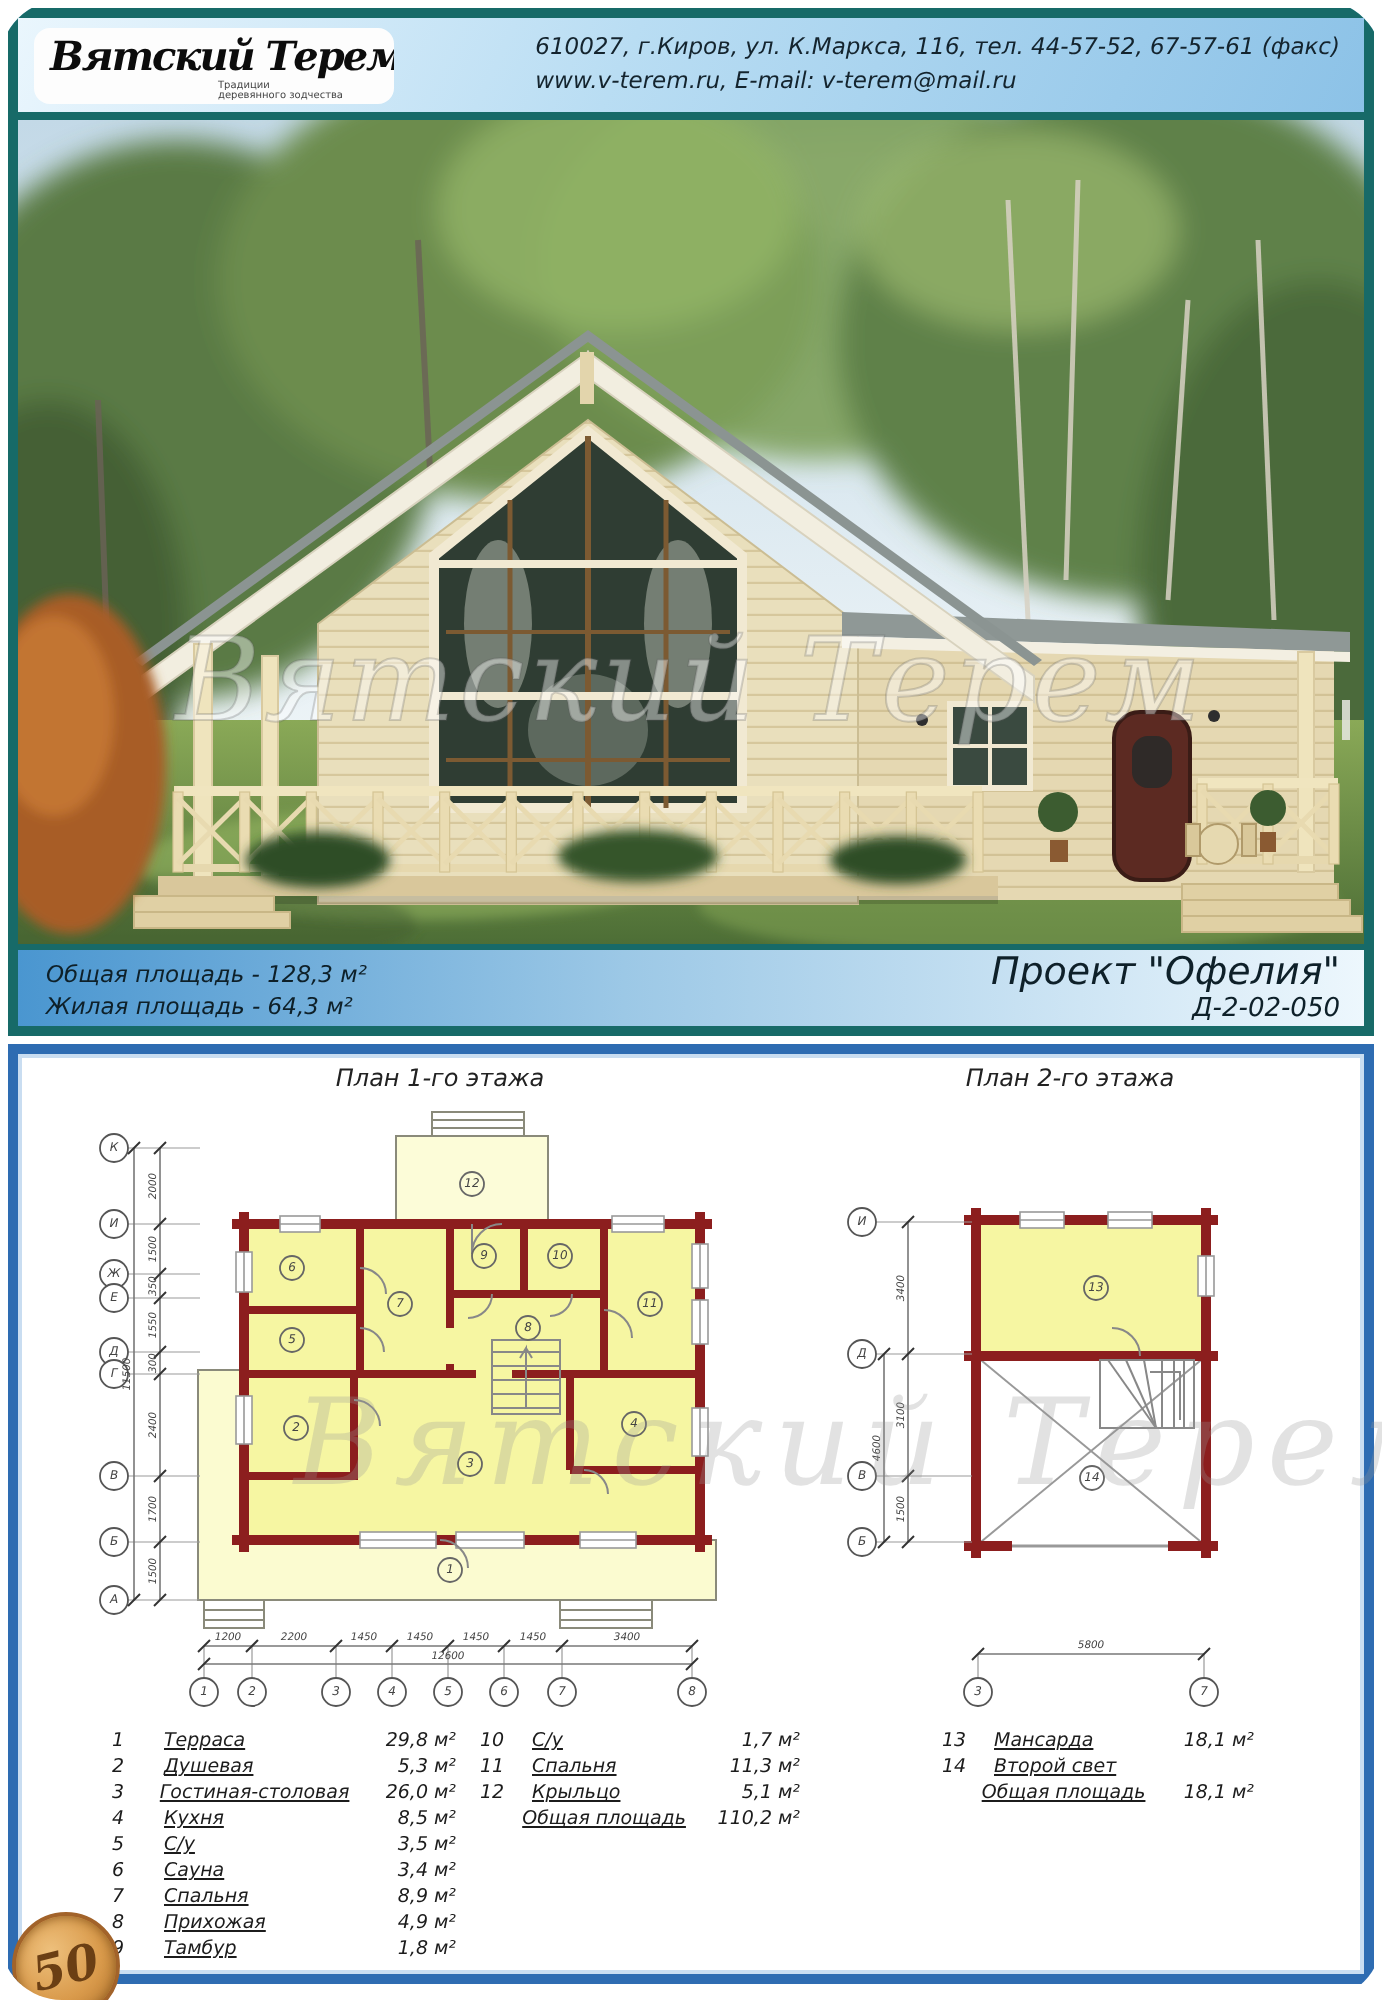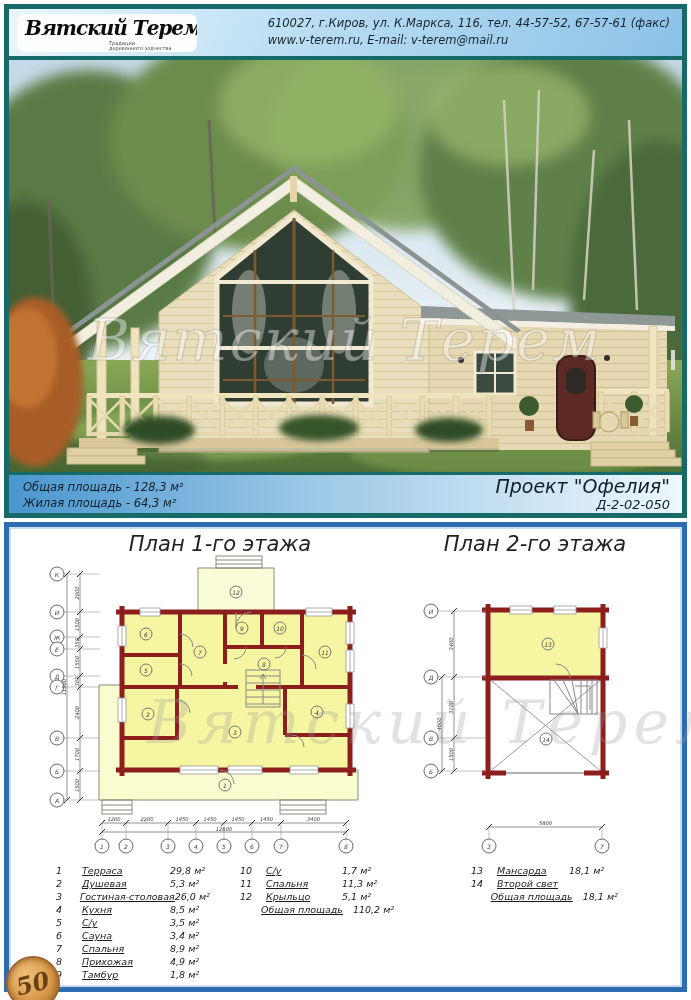--- a/index.html
+++ b/index.html
@@ -1,17 +1,17 @@
 <!DOCTYPE html>
 <html><head>
 <meta charset="utf-8">
 <style>
   html,body{margin:0;padding:0;background:#fff;}
   .page{position:relative;width:691px;height:1000px;background:#fff;overflow:hidden;
-        font-family:"DejaVu Sans",sans-serif;}
+        font-family:"DejaVu Sans",sans-serif;border-radius:31px;}
   
   .top-block{position:absolute;left:4px;top:4px;width:683px;height:514px;
              border:5px solid #176a68;box-sizing:border-box;background:#9fccea;}
   .header-band{position:absolute;left:0;top:0;width:673px;height:51px;
                background:linear-gradient(115deg,#eaf6fd 0%,#b9ddf3 45%,#8cc2e7 100%);
                border-bottom:4px solid #176a68;box-sizing:border-box;}
   .logo-box{position:absolute;left:8px;top:5px;width:180px;height:38px;background:#fdfdfd;
             border-radius:8px;padding:1px 8px 0 8px;box-sizing:border-box;overflow:hidden;}
   .logo-title{font-family:"DejaVu Serif",serif;font-style:italic;font-weight:bold;
               font-size:20px;color:#0c0c0c;letter-spacing:-1px;line-height:26px;white-space:nowrap;}
@@ -25,31 +25,31 @@
             border-top:3px solid #176a68;font-style:italic;color:#0e2029;}
   .areas{position:absolute;left:14px;top:4px;font-size:11.5px;line-height:16px;white-space:nowrap;}
   .proj{position:absolute;right:12px;top:0;text-align:right;white-space:nowrap;}
   .proj-name{font-size:19px;line-height:23px;}
   .proj-code{font-size:13px;line-height:14px;}
   
   .bottom-block{position:absolute;left:4px;top:522px;width:683px;height:470px;
                 border:5px solid #2e6cb2;box-shadow:inset 0 0 0 2px #c9ddf1;
                 box-sizing:border-box;background:#fff;}
   .plan-title{position:absolute;top:5px;transform:translateX(-50%);font-style:italic;
-              font-size:21px;color:#222;white-space:nowrap;}
+              font-size:12px;color:#222;white-space:nowrap;}
   .plan-svg{position:absolute;}
   .plan-watermark{position:absolute;left:138px;top:160px;font-family:"DejaVu Serif",serif;
                   font-style:italic;font-size:60px;letter-spacing:6px;white-space:nowrap;
                   color:rgba(150,150,150,0.28);pointer-events:none;z-index:5;}
   
   .lcol{position:absolute;top:337px;}
   .lrow{display:flex;height:13px;line-height:13px;font-size:9.5px;font-style:italic;color:#1c1c1c;}
   .ln{width:26px;}
   .lname{flex:1;white-space:nowrap;text-decoration:underline;}
-  .larea{width:58px;text-align:left;white-space:nowrap;}
+  .larea{width:58px;text-align:right;white-space:nowrap;}
   .ltotal .lname{text-align:right;padding-right:10px;}
   
   .badge{position:absolute;left:6px;top:956px;width:54px;height:54px;border-radius:50%;
          background:radial-gradient(circle at 35% 35%,#eec07c,#d99a4b 55%,#b2742e);
          border:2px solid #a2632a;box-shadow:inset 0 0 6px #8a5a20;z-index:20;
          display:flex;align-items:center;justify-content:center;box-sizing:border-box;}
   .badge span{font-family:"DejaVu Serif",serif;font-style:italic;font-weight:bold;
               font-size:24px;color:#6b3f14;transform:rotate(-14deg);}
 </style>
 </head>

